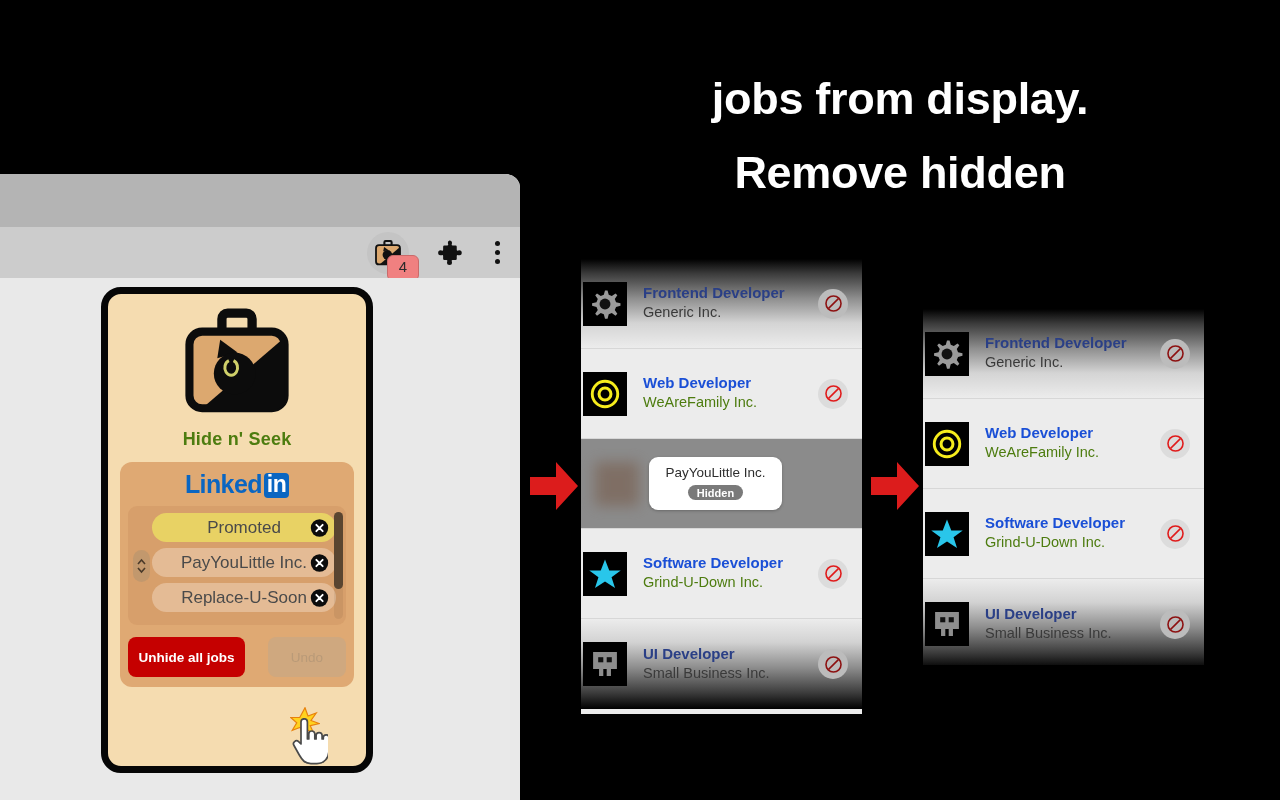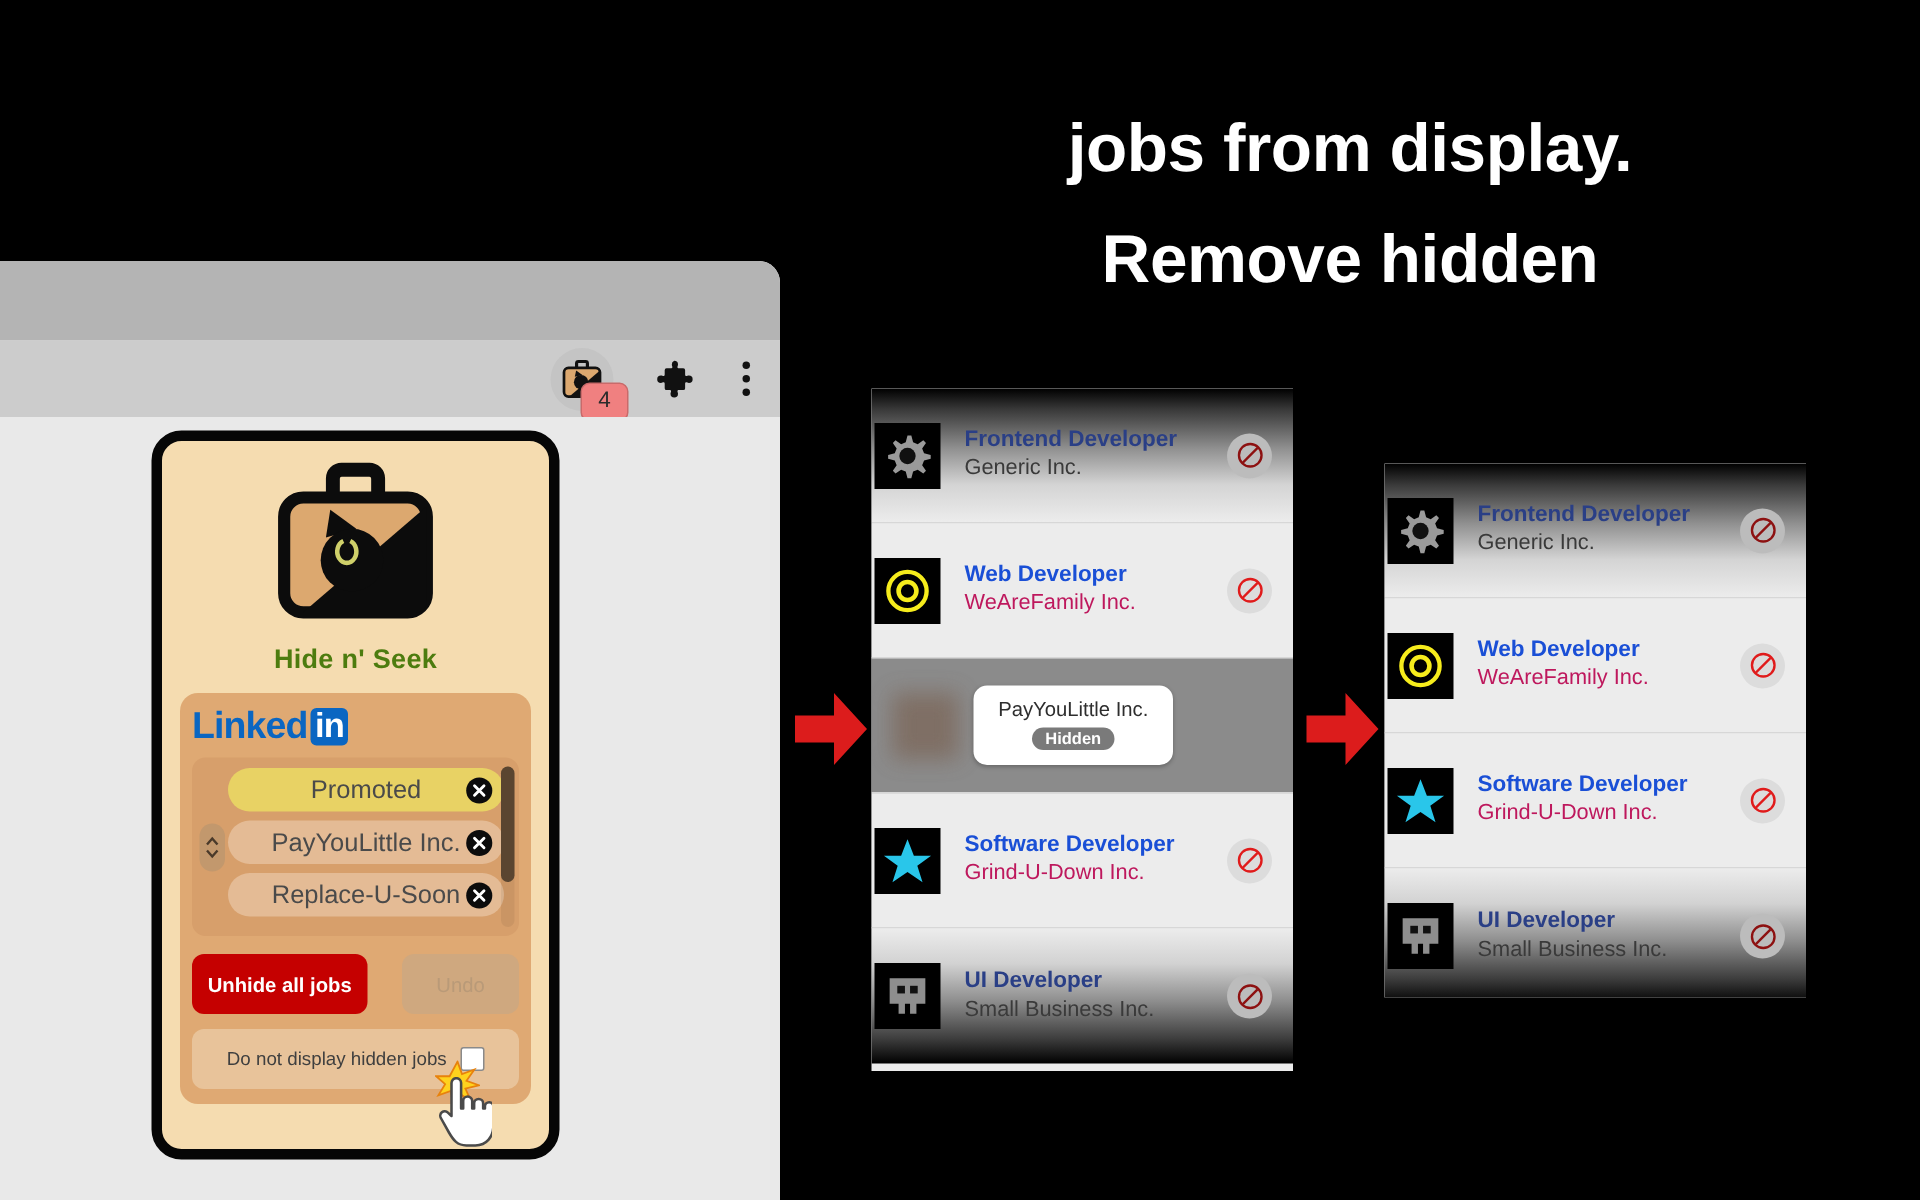--- a/index.html
+++ b/index.html
@@ -70,21 +70,21 @@
     text-align: center; font-size: 18px; font-weight: bold;
     color: #4d7c0f; margin-top: 8px; letter-spacing: .2px;
   }
   .site-panel {
     margin: 12px 0 0 0;
     background: #dfa973;
     border-radius: 12px;
     padding: 8px 8px 10px 8px;
   }
   .linkedin-logo {
-    font-size: 25px; font-weight: bold;
+    text-align: center; font-size: 25px; font-weight: bold;
     color: #0a66c2; line-height: 1; padding: 2px 0 8px 0;
     letter-spacing: -0.6px;
   }
   .linkedin-logo .in-box {
     display: inline-block; background: #0a66c2; color: #fff;
     border-radius: 4px; padding: 0 3px 2px 3px; margin-left: 2px;
     font-size: 23px; vertical-align: 1px;
   }
   .hidden-list-wrap {
     position: relative;
@@ -184,21 +184,21 @@
   .job-logo {
     width: 44px; height: 44px; flex: 0 0 44px;
     background: #000; margin-right: 16px;
     display: flex; align-items: center; justify-content: center;
   }
   .job-text { flex: 1 1 auto; min-width: 0; }
   .job-title {
     font-size: 15px; font-weight: bold; color: #1a4fd6;
     line-height: 1.25; white-space: nowrap;
   }
-  .job-company { font-size: 14.5px; color: #be185d; line-height: 1.35; white-space: nowrap; }
+  .job-company { font-size: 14.5px; color: #4d7c0f; line-height: 1.35; white-space: nowrap; }
   .job-block-btn {
     width: 30px; height: 30px; flex: 0 0 30px;
     border-radius: 50%; background: #dcdcdc;
     display: flex; align-items: center; justify-content: center;
   }
   .fade-top .job-title, .fade-top .job-company,
   .fade-bottom .job-title, .fade-bottom .job-company { mix-blend-mode: normal; }
   .fade-top .job-title { color: #2a3f86; }
   .fade-bottom .job-title { color: #2a3f86; }
   .fade-top .job-company, .fade-bottom .job-company { color: #3a3a3a; }
@@ -333,24 +333,20 @@
           <div class="list-scrollbar">
             <i></i>
           </div>
         </div>
 
         <div class="btn-row">
           <button class="btn-unhide">Unhide all jobs</button>
           <button class="btn-undo">Undo</button>
         </div>
 
-        <div class="pref-row">
-          <span>Do not display hidden jobs</span>
-          <span class="pref-checkbox"></span>
-        </div>
       </div>
     </div>
   </div>
 
   <svg class="click-burst" viewBox="0 0 40 40">
     <path d="M20 1 L24 12 L35 8 L28 18 L39 22 L27 25 L32 36 L21 29 L16 39 L14 27 L3 31 L9 21 L1 14 L13 14 Z" fill="#ffd21e" stroke="#e8820c" stroke-width="1.6"></path>
   </svg>
   <svg class="cursor-hand" viewBox="0 0 36 50">
     <path d="M12 4 a3.2 3.2 0 0 1 6.4 0 v17 h1.4 v-5 a3 3 0 0 1 6 0 v5 h1.3 v-3.4 a3 3 0 0 1 6 0 v3.4 h1.2 v-1.4 a2.8 2.8 0 0 1 5.6 0 v13 c0 7-4.4 13-12 13 h-6 c-6 0-8.6-3.4-11.6-8.6 L5 27.5 a3 3 0 0 1 4.6-3.8 L12 26 Z" transform="translate(-3,0)" fill="#fff" stroke="#4a4a4a" stroke-width="1.7" stroke-linejoin="round"></path>
   </svg>

